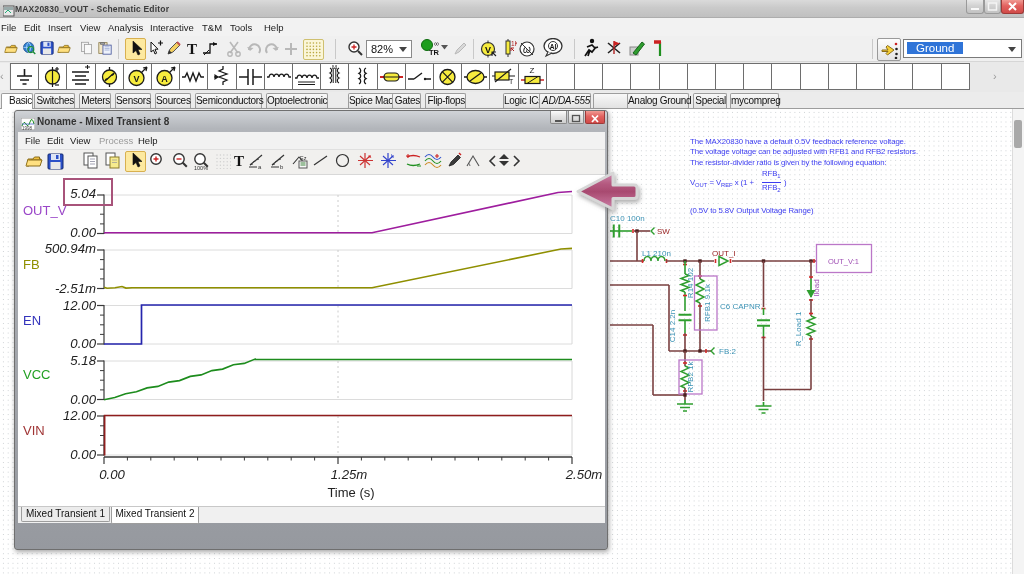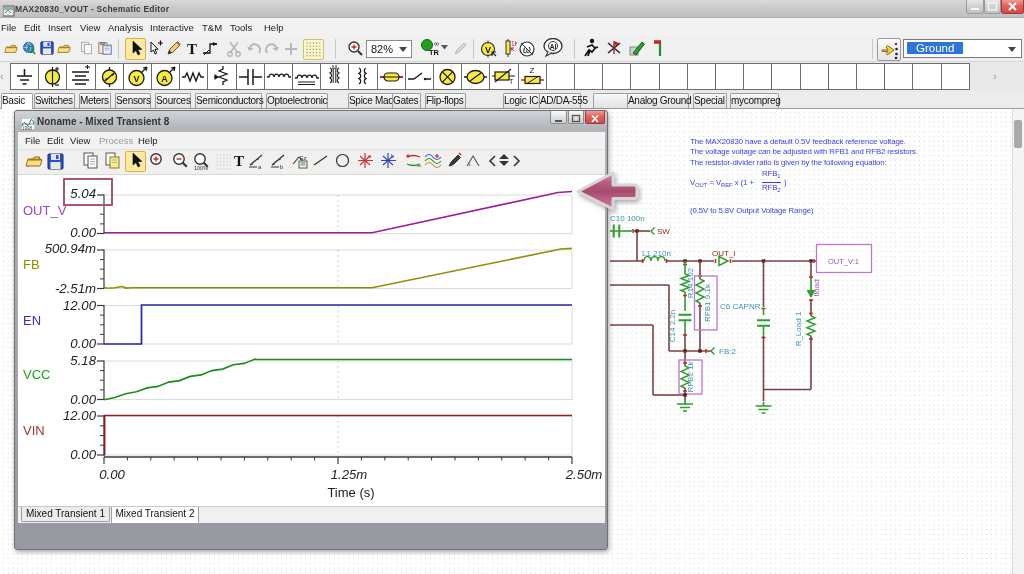--- a/index.html
+++ b/index.html
@@ -19,21 +19,21 @@
 .mi { position:absolute; top:22px; font-size:9.5px; color:#1a1a1a; }
 #toolbar1 { left:0; top:36px; width:1024px; height:26px; background:#f0f0f0; border-bottom:1px solid #d6d6d6; }
 .tsep { position:absolute; top:3px; width:1px; height:20px; background:#c9c9c9; }
 .icon { position:absolute; }
 .icon > svg:not([style*="position"]) { width:100%; height:100%; display:block; }
 
 #comprow { left:0; top:62px; width:1024px; height:30px; background:#e9e9e9; }
 .ccell { position:absolute; top:1px; width:29px; height:27px; background:#fff; border:1px solid #6e6e6e; }
 
 #tabbar { left:0; top:92px; width:1024px; height:17px; background:#ececec; border-bottom:1px solid #9d9d9d; }
-.ptab { position:absolute; top:93px; white-space:nowrap; height:15px; font-size:10px; letter-spacing:-0.3px; color:#111; text-align:left;
+.ptab { position:absolute; top:93px; white-space:nowrap; height:15px; font-size:10px; letter-spacing:-0.3px; color:#111; text-align:right;
   border:1px solid #9d9d9d; border-bottom:none; border-radius:2px 2px 0 0;
   background:linear-gradient(#f8f8f8,#e2e2e2); padding-top:1px; }
 .ptab.act { background:#fff; height:16px; font-weight:normal; z-index:2; }
 
 #canvas { left:0; top:109px; width:1024px; height:465px; background:#fff;
   background-image:radial-gradient(circle, #cdd1d4 0.7px, transparent 0.8px);
   background-size:4.8px 4.8px; background-position:1px 1px; }
 #vscroll { left:1012px; top:109px; width:12px; height:465px; background:#f4f4f4; border-left:1px solid #dcdcdc; }
 #vthumb { left:1014px; top:120px; width:8px; height:28px; background:#a9a9a9; border-radius:2px; }
 .bluetext { position:absolute; color:#3c3cf0; font-size:7.8px; letter-spacing:-0.1px; white-space:nowrap; }
@@ -482,21 +482,21 @@
     <div class="ptab" style="left:34px;width:41px;">Switches</div>
     <div class="ptab" style="left:79px;width:32px;">Meters</div>
     <div class="ptab" style="left:115px;width:36px;">Sensors</div>
     <div class="ptab" style="left:155px;width:36px;">Sources</div>
     <div class="ptab" style="left:195px;width:67px;">Semiconductors</div>
     <div class="ptab" style="left:266px;width:62px;">Optoelectronic</div>
     <div class="ptab" style="left:348px;width:56px;">Spice Macros</div>
     <div class="ptab" style="left:392px;width:29px;">Gates</div>
     <div class="ptab" style="left:425px;width:41px;">Flip-flops</div>
     <div class="ptab" style="left:470px;width:66px;margin-left:33px;">Logic ICs-MCUs</div>
-    <div class="ptab" style="left:539px;width:42px;">AD/DA-555</div>
+    <div class="ptab" style="left:539px;width:52px;font-style:italic;">AD/DA-555</div>
     <div class="ptab" style="left:593px;width:30px;padding-left:36px;">RF</div>
     <div class="ptab" style="left:627px;width:62px;">Analog Ground</div>
     <div class="ptab" style="left:693px;width:34px;">Special</div>
     <div class="ptab" style="left:730px;width:49px;">mycompreg</div>
   </div>
 
 <div id="canvas" class="abs"></div>
 <div id="schematic">
     <svg class="abs" style="left:0;top:109px" width="1024" height="465" viewBox="0 109 1024 465" font-family="Liberation Sans, sans-serif">
       <line x1="610" y1="231" x2="620" y2="231" stroke="#2f9e2f" stroke-width="1.6"></line>

